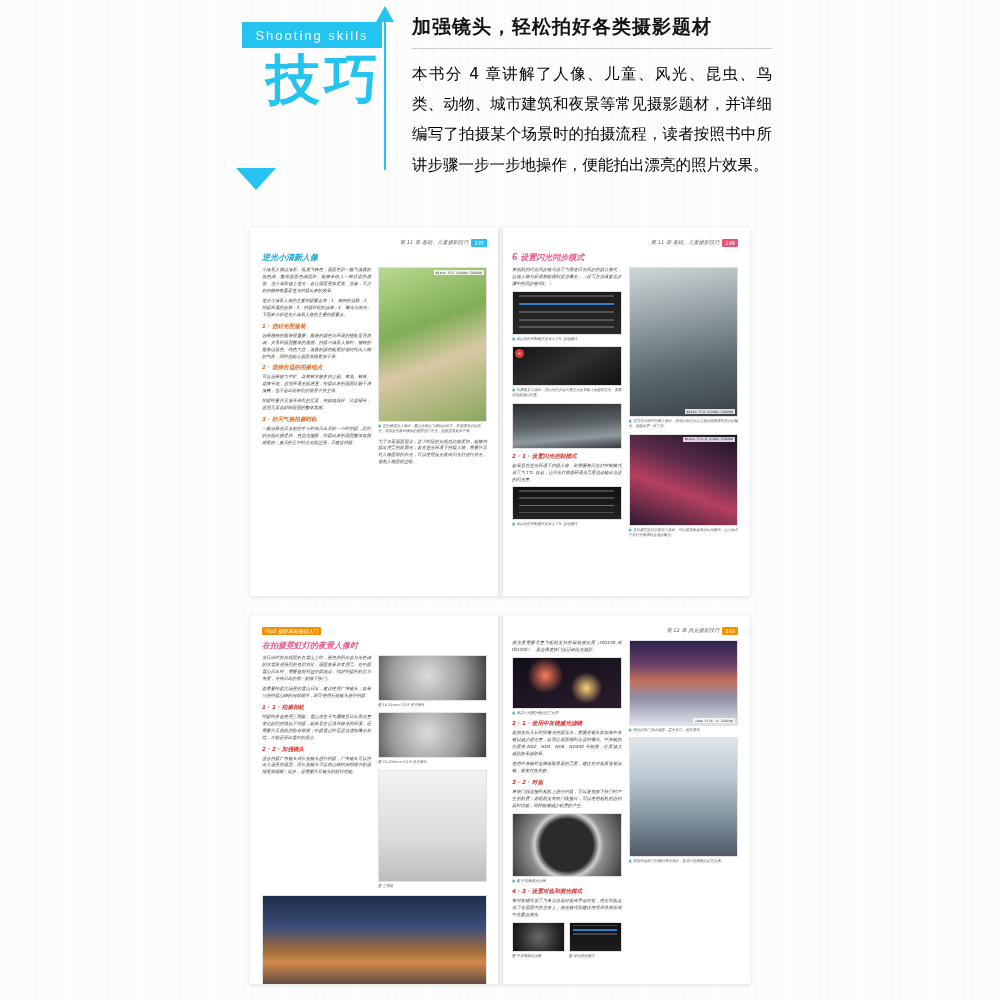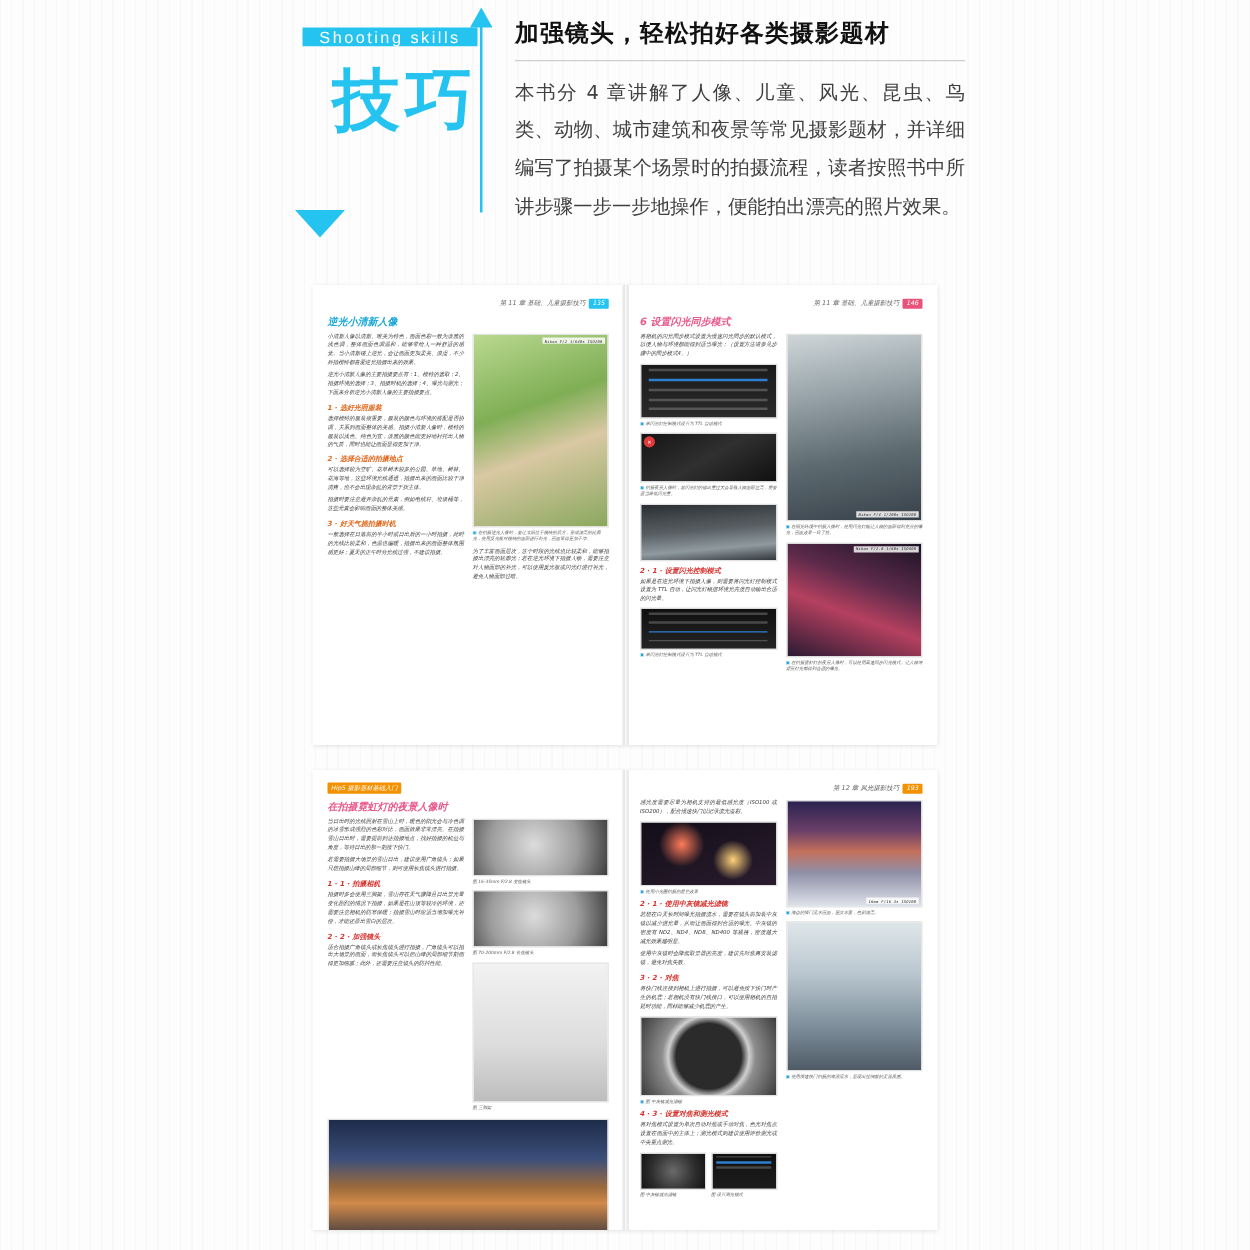--- a/index.html
+++ b/index.html
@@ -21,21 +21,21 @@
 
   
   .banner{
     position:absolute;left:0;top:0;width:1000px;height:205px;
   }
   .banner-left{
     position:absolute;left:232px;top:8px;width:170px;height:190px;
   }
   .skills-tag{
     position:absolute;left:10px;top:14px;
-    width:140px;height:15px;
+    width:140px;height:26px;
     background:#25c3f0;
     color:#fff;
     font-size:13px;
     letter-spacing:2px;
     display:flex;align-items:center;justify-content:center;
     font-family:"Liberation Sans",sans-serif;
   }
   .big-cn{
     position:absolute;left:6px;top:44px;
     font-size:54px;
@@ -63,21 +63,21 @@
     position:absolute;left:412px;top:14px;width:360px;
   }
   .banner-title{
     font-size:19px;color:#111;font-weight:bold;letter-spacing:1px;
     font-family:"DejaVu Sans",sans-serif;
     padding-bottom:8px;
     border-bottom:1px solid #cfcfcf;
     margin-bottom:10px;
   }
   .banner-body{
-    font-size:15.5px;line-height:1.95;color:#404040;
+    font-size:15.5px;line-height:1.95;color:#000000;
     text-align:justify;
     font-family:"DejaVu Sans",sans-serif;
   }
 
   
   .spread{
     position:absolute;
     background:#fff;
     box-shadow:0 1px 4px rgba(0,0,0,0.13);
     font-style:italic;

